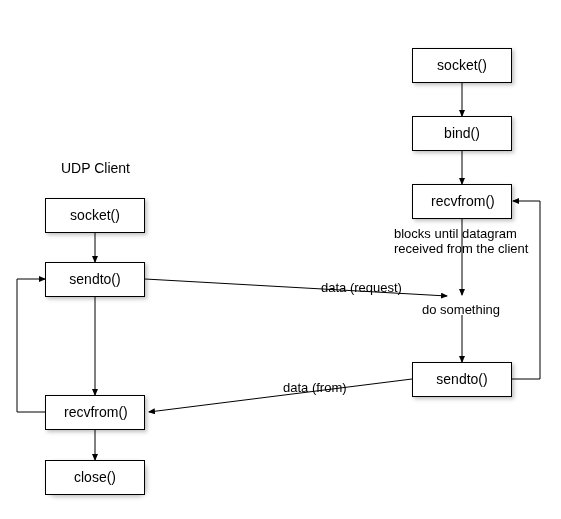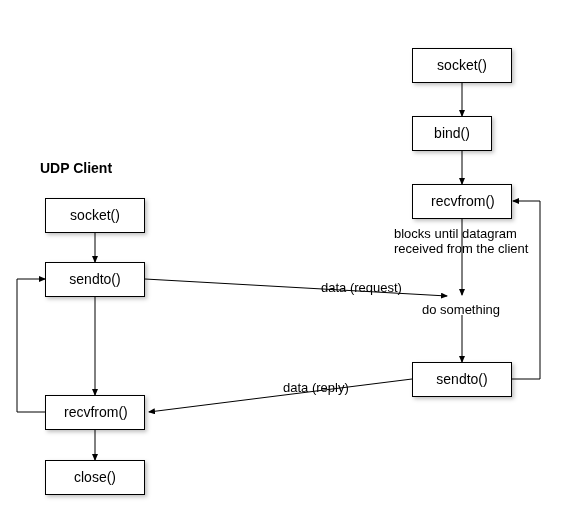--- a/index.html
+++ b/index.html
@@ -77,46 +77,46 @@
 
   <line x1="462" y1="315" x2="462" y2="362" stroke="#000" stroke-width="1" marker-end="url(#ah)"></line>
 
   <path d="M512,379 L540,379 L540,201 L513,201" fill="none" stroke="#000" stroke-width="1" marker-end="url(#ah)"></path>
 
   <path d="M145,279 L447,296" fill="none" stroke="#000" stroke-width="1" marker-end="url(#ah)"></path>
 
   <path d="M412,379 L149,412" fill="none" stroke="#000" stroke-width="1" marker-end="url(#ah)"></path>
 </svg>
 
-<div class="heading" style="left:40px; top:160px;font-weight:bold;">UDP Client</div>
+<div class="heading" style="left:61px; top:160px;">UDP Client</div>
 
 <div class="node" style="left:45px; top:198px; width:100px;">
       <div class="node-inner">socket()</div>
     </div>
 <div class="node" style="left:45px; top:262px; width:100px;">
       <div class="node-inner">sendto()</div>
     </div>
 <div class="node" style="left:45px; top:395px; width:100px;">
       <div class="node-inner">recvfrom()</div>
     </div>
-<div class="node" style="left:45px; top:460px; width:100px;">
+<div class="node" style="left:45px; top:460px; width:100px;border-radius:9px;">
       <div class="node-inner">close()</div>
     </div>
 
 <div class="node" style="left:412px; top:48px; width:100px;">
       <div class="node-inner">socket()</div>
     </div>
-<div class="node" style="left:412px; top:116px; width:80px;">
+<div class="node" style="left:412px; top:116px; width:100px;">
       <div class="node-inner">bind()</div>
     </div>
 <div class="node" style="left:412px; top:184px; width:100px;">
       <div class="node-inner">recvfrom()</div>
     </div>
 <div class="node" style="left:412px; top:362px; width:100px;">
       <div class="node-inner">sendto()</div>
     </div>
 
 <div class="edge-label" style="left:276px; top:280px;margin-left:45px;">data (request)</div>
-<div class="edge-label" style="left:283px; top:380px;">data (reply)</div>
+<div class="edge-label" style="left:283px; top:380px;">data (from)</div>
 <div class="edge-label" style="left:422px; top:302px;">do something</div>
 <div class="edge-label multiline" style="left:394px; top:226px;">blocks until datagram received from the client</div>
 
 </div>
 
 </body></html>

